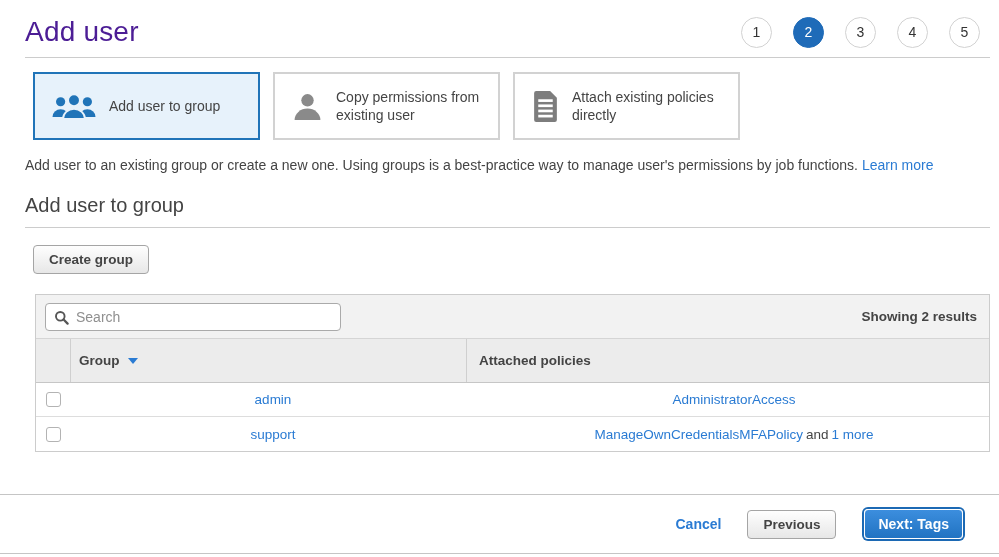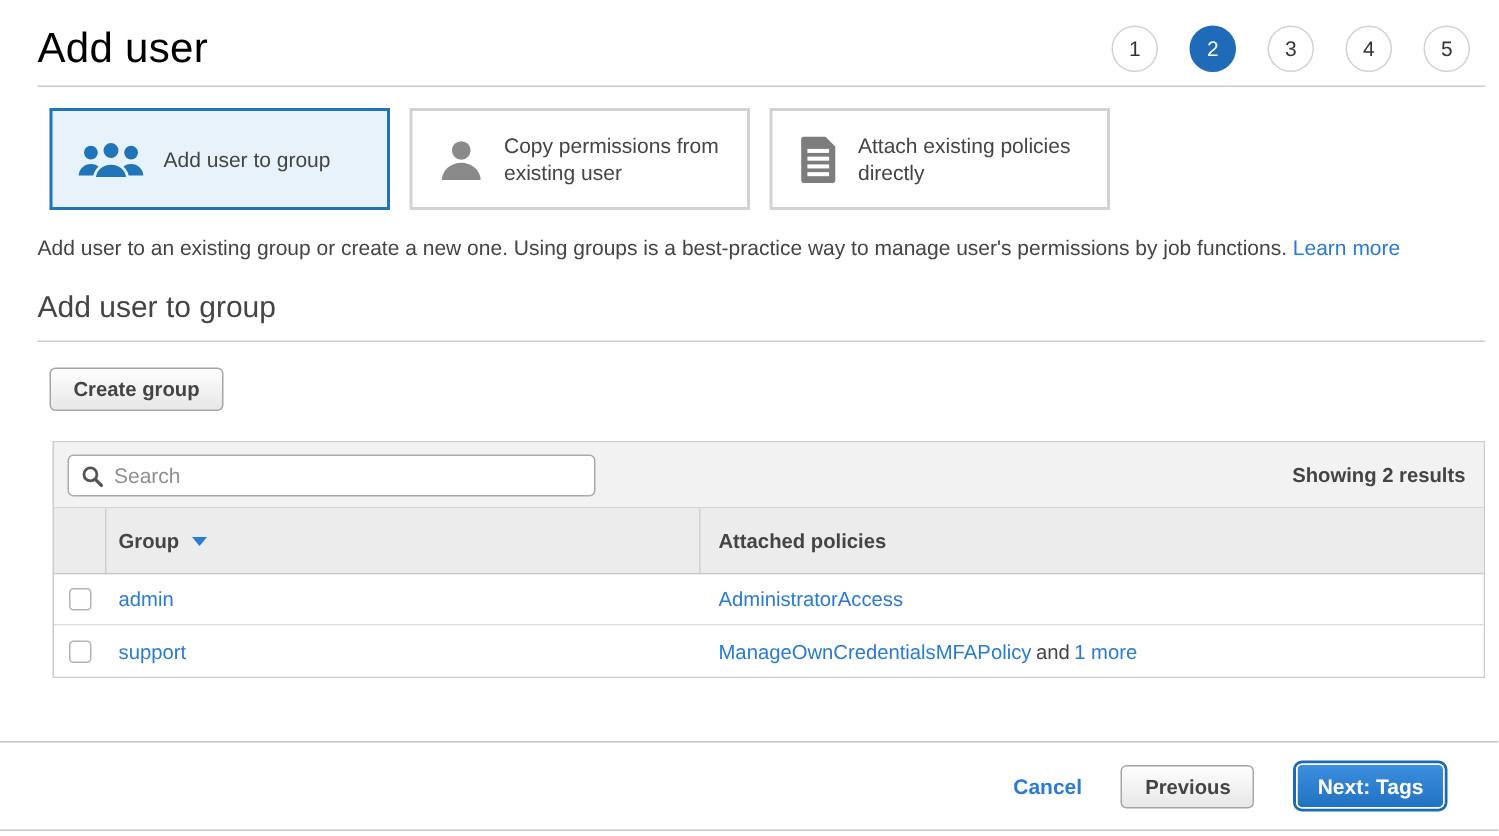--- a/index.html
+++ b/index.html
@@ -8,21 +8,21 @@
     font-family: "Liberation Sans", sans-serif;
     background: #fff;
     color: #444;
     position: relative;
     overflow: hidden;
   }
   .main { padding: 16px 9px 0 25px; }
 
   
   .header-row { display: flex; justify-content: space-between; align-items: center; }
-  h1.page-title { font-size: 28px; font-weight: 400; color: #000000; letter-spacing: .2px; }
+  h1.page-title { font-size: 28px; font-weight: 400; color: #4c1d95; letter-spacing: .2px; }
   .steps { display: flex; gap: 21px; margin-right: 10px; }
   .step {
     width: 31px; height: 31px; border-radius: 50%;
     border: 1px solid #d2d2d2; background: #fff; color: #333;
     display: flex; align-items: center; justify-content: center;
     font-size: 14px;
   }
   .step.active { background: #1f6bb8; border-color: #1f6bb8; color: #fff; }
 
   
@@ -62,37 +62,37 @@
 
   
   .table { margin-top: 20px; margin-left: 10px; border: 1px solid #ccc; }
   .table-toolbar {
     background: #f2f2f2; height: 44px; display: flex; align-items: center;
     justify-content: space-between; padding: 0 12px 0 9px; border-bottom: 1px solid #d5d5d5;
   }
   .search-wrap { position: relative; }
   .search-wrap svg { position: absolute; left: 9px; top: 7px; }
   .search-input {
-    width: 352px; height: 28px; border: 1px solid #aaa; border-radius: 4px;
+    width: 296px; height: 28px; border: 1px solid #aaa; border-radius: 4px;
     background: #fff; padding: 0 8px 0 30px; font-size: 14px; color: #444;
     font-family: "Liberation Sans", sans-serif; outline: none;
   }
   .search-input::placeholder { color: #8f8f8f; }
   .results { font-size: 13.5px; font-weight: bold; color: #444; text-align: center; }
 
   .thead { display: flex; background: #ececec; height: 44px; align-items: stretch; border-bottom: 1px solid #c6c6c6; }
   .th { display: flex; align-items: center; font-size: 13.5px; font-weight: bold; color: #444; }
   .col-cb { width: 35px; justify-content: center; border-right: 1px solid #cfcfcf; }
   .col-group { width: 396px; padding-left: 8px; gap: 8px; border-right: 1px solid #cfcfcf; }
   .col-pol { flex: 1; padding-left: 12px; }
   .sort-tri { width: 0; height: 0; border-left: 5px solid transparent; border-right: 5px solid transparent; border-top: 6px solid #2a7bd3; }
 
   .trow { display: flex; height: 34px; align-items: stretch; background: #fff; border-bottom: 1px solid #ddd; font-size: 13.5px; }
   .trow:last-child { border-bottom: none; }
-  .td { display: flex; align-items: center; }
+  .td { display: flex; align-items: center; justify-content: center; }
   .td.col-cb, .trow .col-group, .trow .col-pol { border-right: none; }
   .cb { width: 15px; height: 15px; border: 1px solid #b3b3b3; border-radius: 3px; background: #fff; cursor: pointer; }
   .and-txt { color: #444; margin: 0 3px; }
 
   
   .footer {
     position: absolute; left: 0; right: 0; bottom: 3px; height: 60px;
     background: #fff; border-top: 1px solid #c5c5c5; border-bottom: 1px solid #c5c5c5;
     display: flex; align-items: center; justify-content: flex-end; gap: 26px;
     padding-right: 34px;

